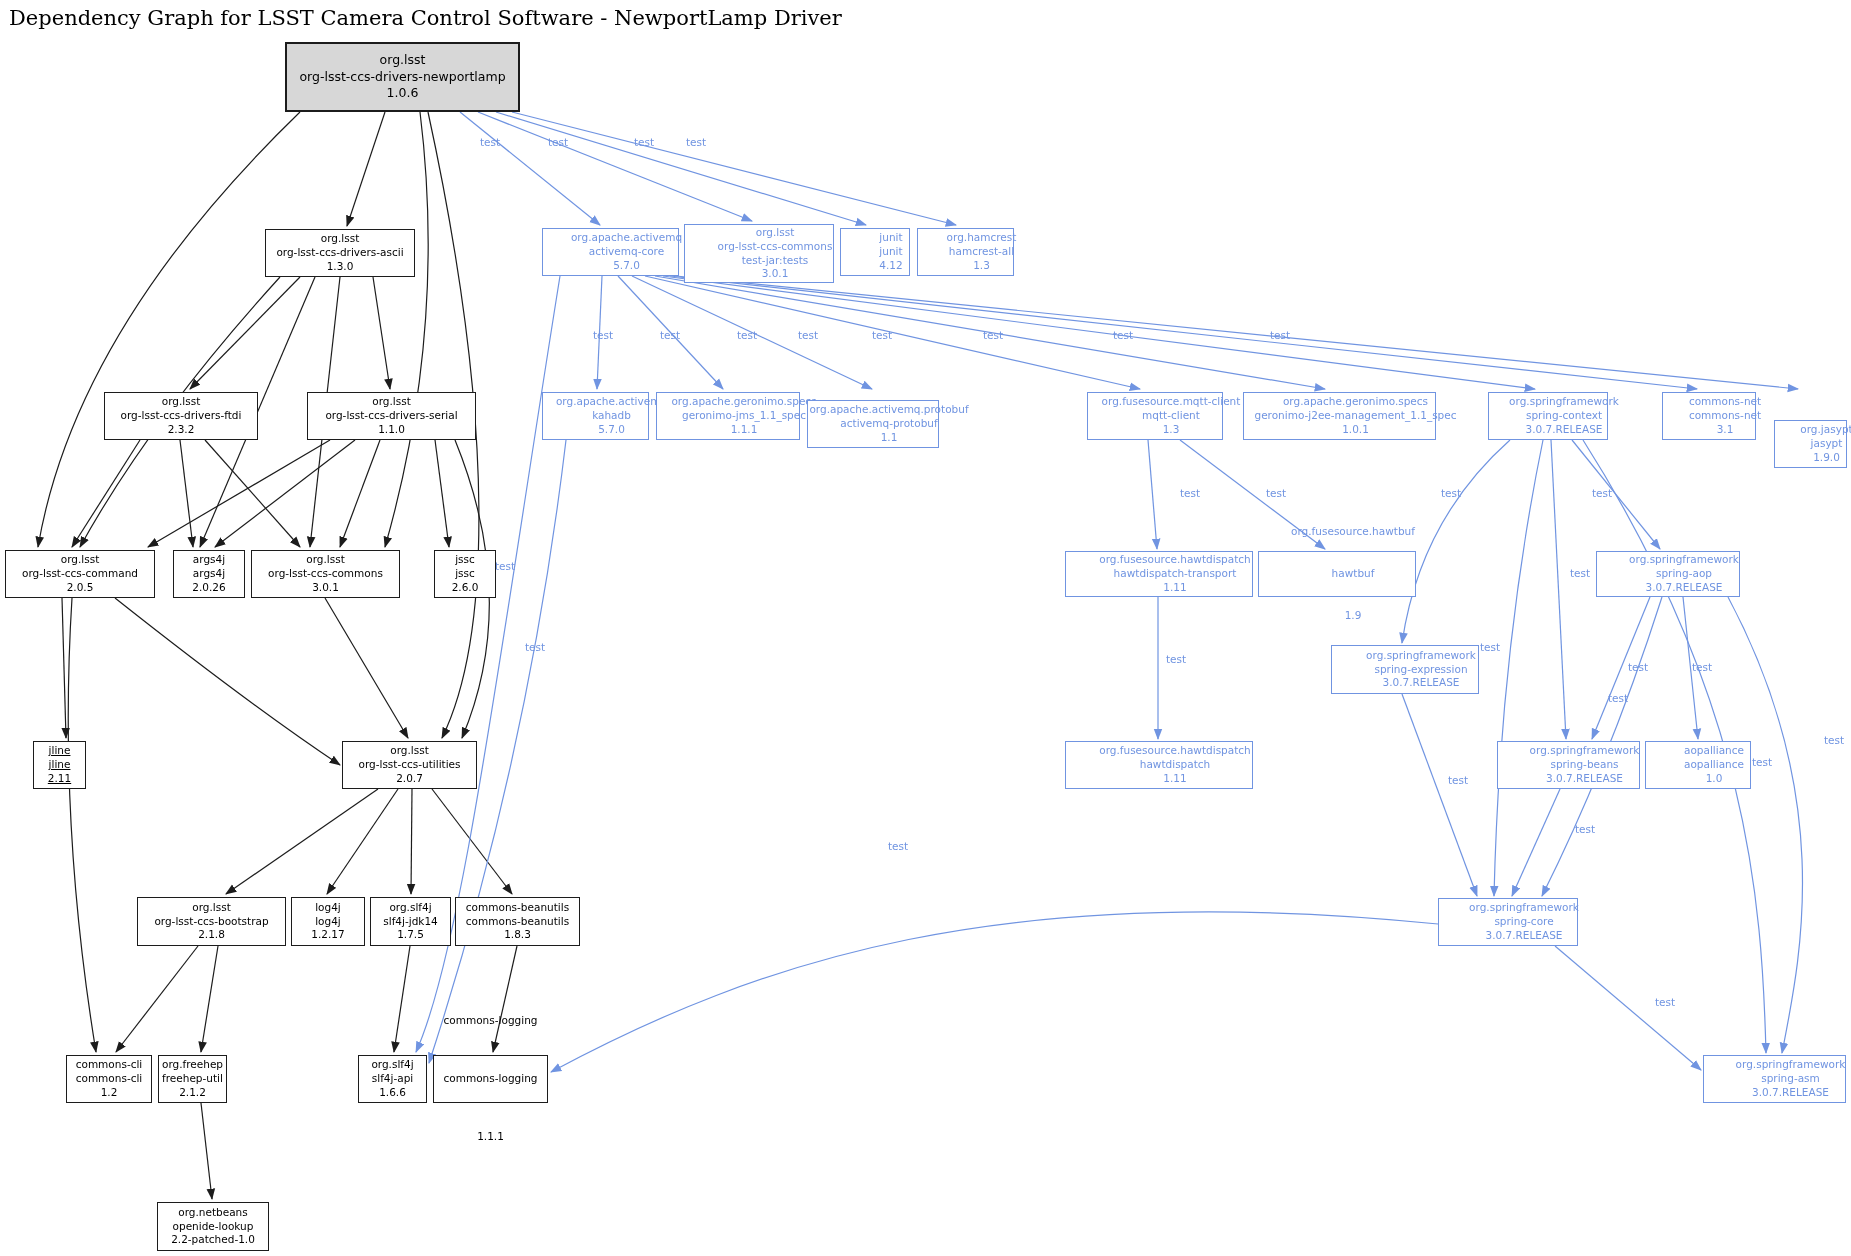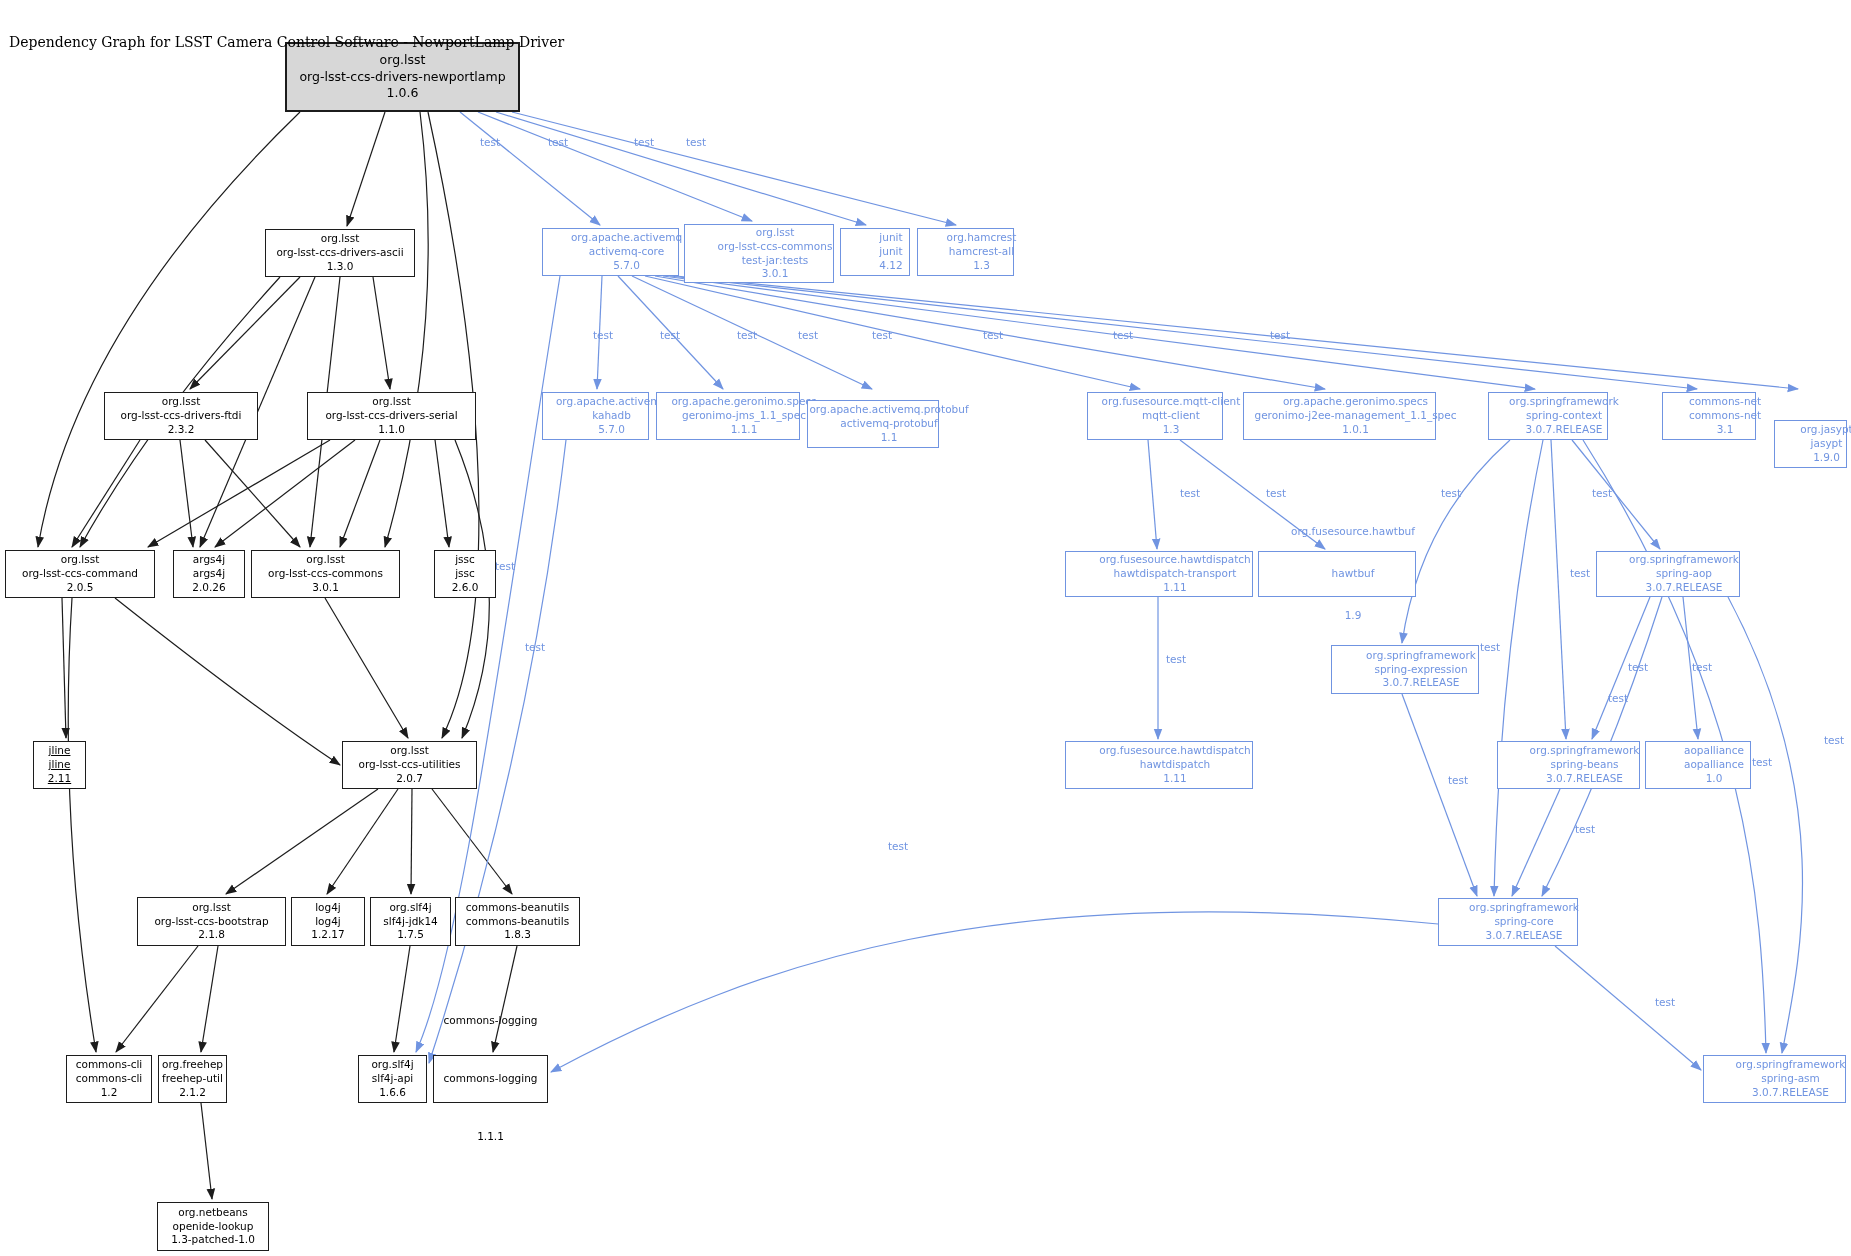--- a/index.html
+++ b/index.html
@@ -1,19 +1,19 @@
 <!DOCTYPE html>
 <html><head>
 <meta charset="utf-8">
 <style>
   html,body{margin:0;padding:0;background:#ffffff;}
   #stage{position:relative;width:1851px;height:1256px;background:#ffffff;overflow:hidden;
          font-family:"DejaVu Sans","Liberation Sans",sans-serif;}
   #title{position:absolute;left:9px;top:6px;z-index:3;color:#000;
-         font-family:"DejaVu Serif","Liberation Serif",serif;font-size:14px;margin-top:28px;}
+         font-family:"DejaVu Serif","Liberation Serif",serif;font-size:21px;}
   #edges{position:absolute;left:0;top:0;z-index:1;}
   .node{position:absolute;z-index:2;box-sizing:border-box;background:#ffffff;
         border:1.4px solid #1c1c1c;display:flex;flex-direction:column;align-items:center;
         justify-content:center;text-align:center;font-size:10.5px;line-height:1.32;
         color:#000;white-space:nowrap;overflow:visible;}
   .node.root{background:#d7d7d7;border-width:2px;font-size:12.5px;}
   .node.test{border-color:#7094e1;color:#7094e1;border-width:1.2px;padding-left:32px;}
   .edge{fill:none;stroke-width:1.2px;}
   .edge.black{stroke:#1c1c1c;}
   .edge.blue{stroke:#7094e1;}
@@ -319,16 +319,16 @@
         <div>1.1.1</div>
       </div>
       <div class="node test" style="left: 1703px; top: 1055px; width: 143px; height: 48px;">
         <div>org.springframework</div>
         <div>spring-asm</div>
         <div>3.0.7.RELEASE</div>
       </div>
       <div class="node " style="left: 157px; top: 1202px; width: 112px; height: 49px;">
         <div>org.netbeans</div>
         <div>openide-lookup</div>
-        <div>1.3-patched-1.0</div>
+        <div>2.2-patched-1.0</div>
       </div>
     </div>
 </div>
 
 </body></html>

